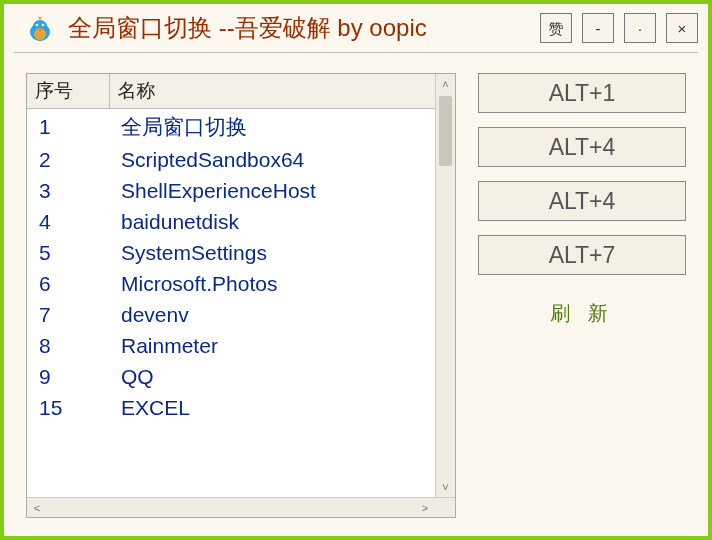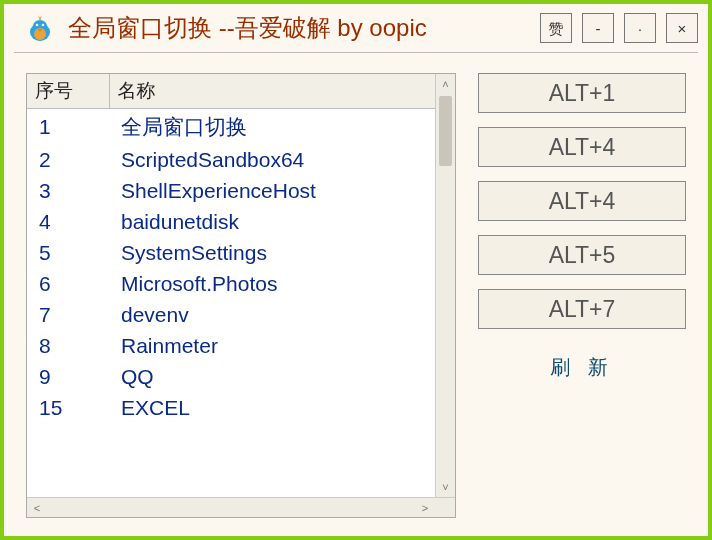--- a/index.html
+++ b/index.html
@@ -174,21 +174,21 @@
     font-size: 23px;
     display: flex;
     align-items: center;
     justify-content: center;
     cursor: pointer;
   }
   .refresh-btn {
     margin-top: 4px;
     height: 40px;
     font-size: 20px;
-    color: #0c4a6e;
+    color: #4d7c0f;
     display: flex;
     align-items: center;
     justify-content: center;
     cursor: pointer;
     letter-spacing: 6px;
   }
 </style>
 </head>
 <body>
 
@@ -284,20 +284,19 @@
         <div class="arrow right">˃</div>
         <div class="corner"></div>
       </div>
     </div>
 
     <div class="side">
       <div id="hotkeys" style="display: flex; flex-direction: column; gap: 14px;">
           <div class="hotkey-btn">ALT+1</div>
           <div class="hotkey-btn">ALT+4</div>
           <div class="hotkey-btn">ALT+4</div>
-          <div class="hotkey-btn">ALT+5</div>
           <div class="hotkey-btn">ALT+7</div>
         </div>
       <div class="refresh-btn">刷 新</div>
     </div>
 
   </div>
 </div>
 
 </body></html>

